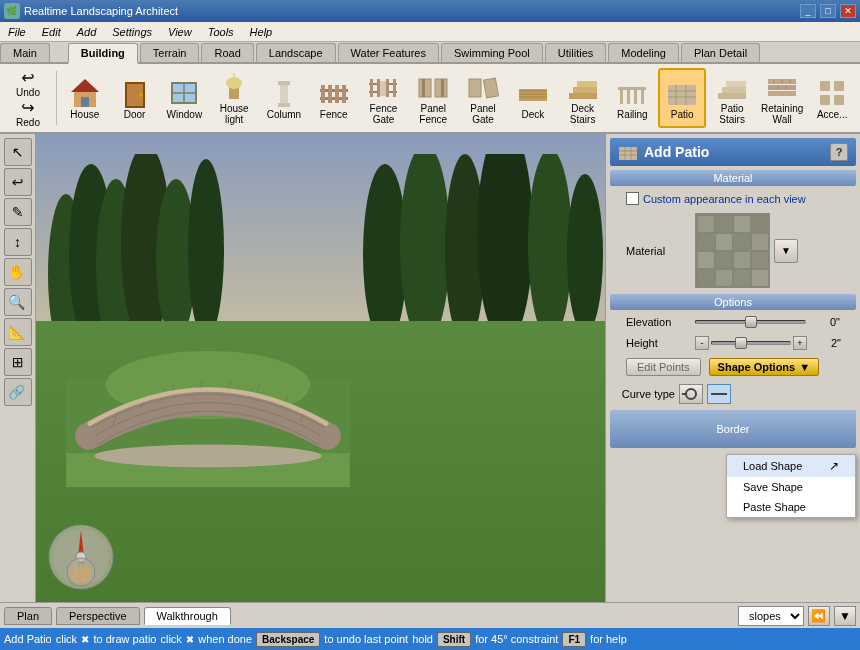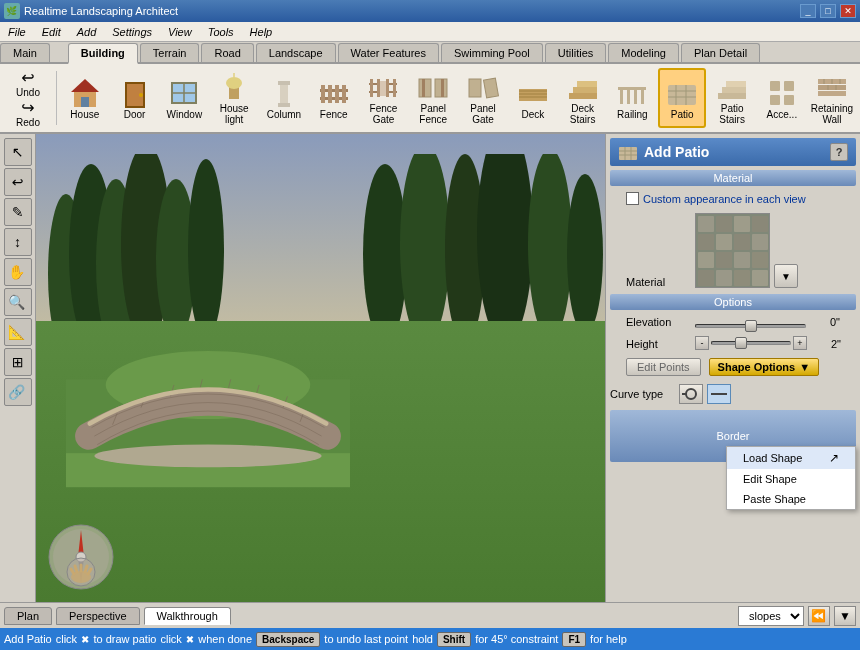--- a/index.html
+++ b/index.html
@@ -231,21 +231,21 @@
       background: linear-gradient(to bottom, #a0b8d8, #6a8ab8);
       color: white;
       font-size: 11px;
       padding: 2px 6px;
       border-radius: 2px;
       text-align: center;
     }
 
     .panel-row {
       display: flex;
-      align-items: flex-end;
+      align-items: center;
       gap: 4px;
       padding: 2px 16px;
     }
     .panel-label {
       font-size: 11px;
       min-width: 65px;
     }
     .panel-check {
       width: 13px; height: 13px;
       border: 1px solid #666;
@@ -342,21 +342,21 @@
       width: 24px; height: 20px;
       background: linear-gradient(to bottom, #f0ece4, #c8c4bc);
       border: 1px solid #888;
       display: flex; align-items: center; justify-content: center;
       cursor: pointer; font-size: 12px;
     }
 
     
     #shape-dropdown {
       position: absolute;
-      top: 312px;
+      top: 320px;
       right: 4px;
       width: 130px;
       background: white;
       border: 1px solid #aaa;
       box-shadow: 2px 2px 5px rgba(0,0,0,0.3);
       z-index: 100;
     }
     .dropdown-menu-item {
       padding: 4px 16px;
       font-size: 11px;
@@ -369,21 +369,21 @@
       display: flex;
       align-items: center;
       gap: 4px;
       cursor: pointer;
       background: #dde8f8;
     }
 
     
     .border-btn {
       width: 100%;
-      padding: 20px;
+      padding: 13px;
       background: linear-gradient(to bottom, #a0b8d8, #6a8ab8);
       color: white;
       font-size: 11px;
       border: none;
       cursor: pointer;
       text-align: center;
       border-radius: 2px;
     }
 
     
@@ -671,44 +671,44 @@
           <rect x="10" y="10" width="20" height="6" fill="#e0d0b0"></rect>
         </svg>
     </div>
     <span style="white-space:pre;">Patio
 Stairs</span>
   </div>
 
   <div class="ribbon-item">
     <div class="ribbon-icon">
       <svg width="32" height="32" viewBox="0 0 32 32">
-          <rect x="4" y="4" width="10" height="10" fill="#c0b090" rx="1"></rect>
-          <rect x="18" y="4" width="10" height="10" fill="#c0b090" rx="1"></rect>
-          <rect x="4" y="18" width="10" height="10" fill="#c0b090" rx="1"></rect>
-          <rect x="18" y="18" width="10" height="10" fill="#c0b090" rx="1"></rect>
-        </svg>
-    </div>
-    <span>Acce...</span>
-  </div>
-
-  <div class="ribbon-item">
-    <div class="ribbon-icon">
-      <svg width="32" height="32" viewBox="0 0 32 32">
           <rect x="2" y="8" width="28" height="5" fill="#c0a888"></rect>
           <rect x="2" y="14" width="28" height="5" fill="#b8a080"></rect>
           <rect x="2" y="20" width="28" height="5" fill="#c0a888"></rect>
           <line x1="8" y1="8" x2="8" y2="13" stroke="#a09070" stroke-width="1"></line>
           <line x1="16" y1="8" x2="16" y2="13" stroke="#a09070" stroke-width="1"></line>
           <line x1="24" y1="8" x2="24" y2="13" stroke="#a09070" stroke-width="1"></line>
           <line x1="12" y1="14" x2="12" y2="19" stroke="#a09070" stroke-width="1"></line>
           <line x1="20" y1="14" x2="20" y2="19" stroke="#a09070" stroke-width="1"></line>
         </svg>
     </div>
     <span style="white-space:pre;">Retaining
 Wall</span>
+  </div>
+
+  <div class="ribbon-item">
+    <div class="ribbon-icon">
+      <svg width="32" height="32" viewBox="0 0 32 32">
+          <rect x="4" y="4" width="10" height="10" fill="#c0b090" rx="1"></rect>
+          <rect x="18" y="4" width="10" height="10" fill="#c0b090" rx="1"></rect>
+          <rect x="4" y="18" width="10" height="10" fill="#c0b090" rx="1"></rect>
+          <rect x="18" y="18" width="10" height="10" fill="#c0b090" rx="1"></rect>
+        </svg>
+    </div>
+    <span>Acce...</span>
   </div>
 </div>
 
 <div id="main-area" style="height: 468px;">
 
   <div id="left-toolbar">
     <div class="lt-btn" title="Select">↖</div>
     <div class="lt-btn" title="Undo">↩</div>
     <div class="lt-btn" title="Edit">✎</div>
     <div class="lt-btn" title="Resize">↕</div>
@@ -869,21 +869,21 @@
     </div>
 
     <div class="panel-row" style="gap:8px;">
       <button class="edit-points-btn">Edit Points</button>
       <button class="shape-options-btn">
         <span>Shape Options</span>
         <span>▼</span>
       </button>
     </div>
 
-    <div class="curve-row" style="padding:2px 0;">
+    <div class="curve-row" style="padding:2px 0;text-align:right;">
       <span class="curve-label">Curve type</span>
       <div class="curve-icon-btn">
         <svg width="18" height="14" viewBox="0 0 18 14">
             <circle cx="9" cy="7" r="5" fill="none" stroke="#444" stroke-width="2"></circle>
             <line x1="4" y1="7" x2="0" y2="7" stroke="#444" stroke-width="2"></line>
           </svg>
       </div>
       <div class="curve-icon-btn" style="background:#c0d8f0;border-color:#5a8ab8;">
         <svg width="18" height="14" viewBox="0 0 18 14">
             <line x1="1" y1="7" x2="17" y2="7" stroke="#444" stroke-width="2"></line>
@@ -891,21 +891,21 @@
       </div>
     </div>
 
     <button class="border-btn">Border</button>
 
     <div id="shape-dropdown">
       <div class="dropdown-menu-cursor">
         <span>Load Shape</span>
         <span style="margin-left:auto;font-size:12px;">↗</span>
       </div>
-      <div class="dropdown-menu-item">Edit Shape</div>
+      <div class="dropdown-menu-item">Save Shape</div>
       <div class="dropdown-menu-item">Paste Shape</div>
     </div>
   </div>
 </div>
 
 <div id="view-tabs">
   <div class="view-tab">Plan</div>
   <div class="view-tab">Perspective</div>
   <div class="view-tab active">Walkthrough</div>
   <div class="view-dropdown">

